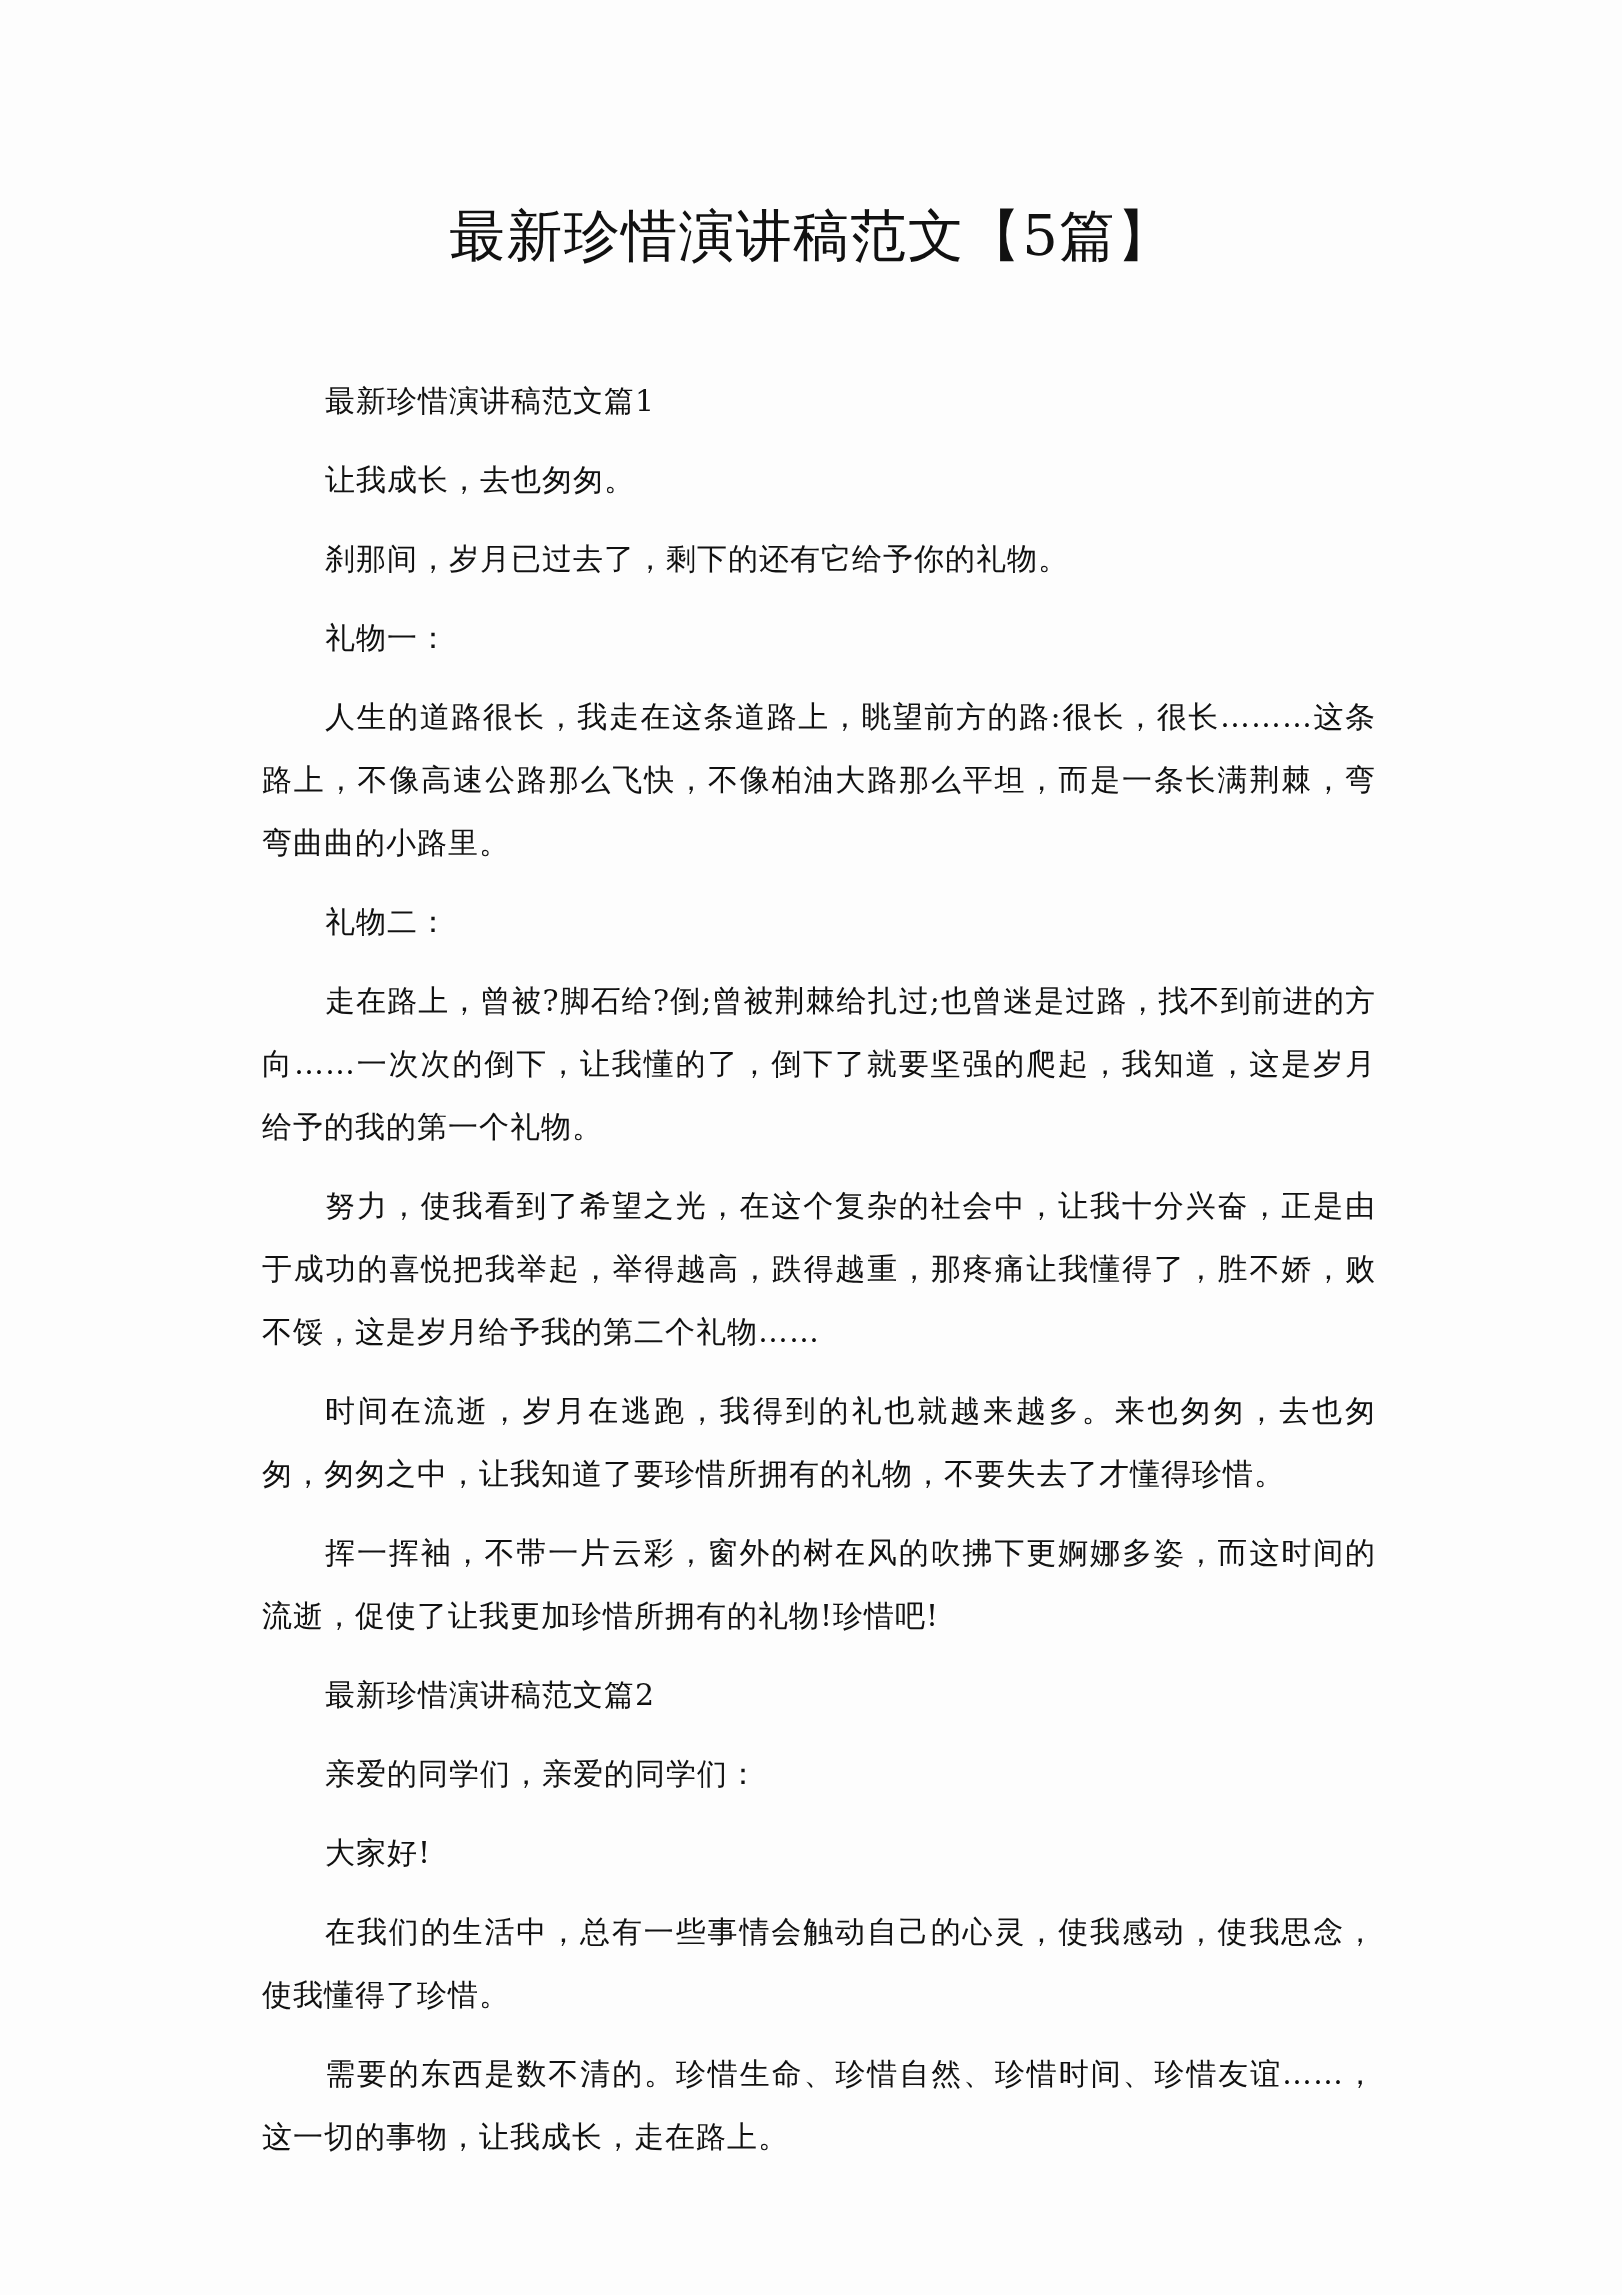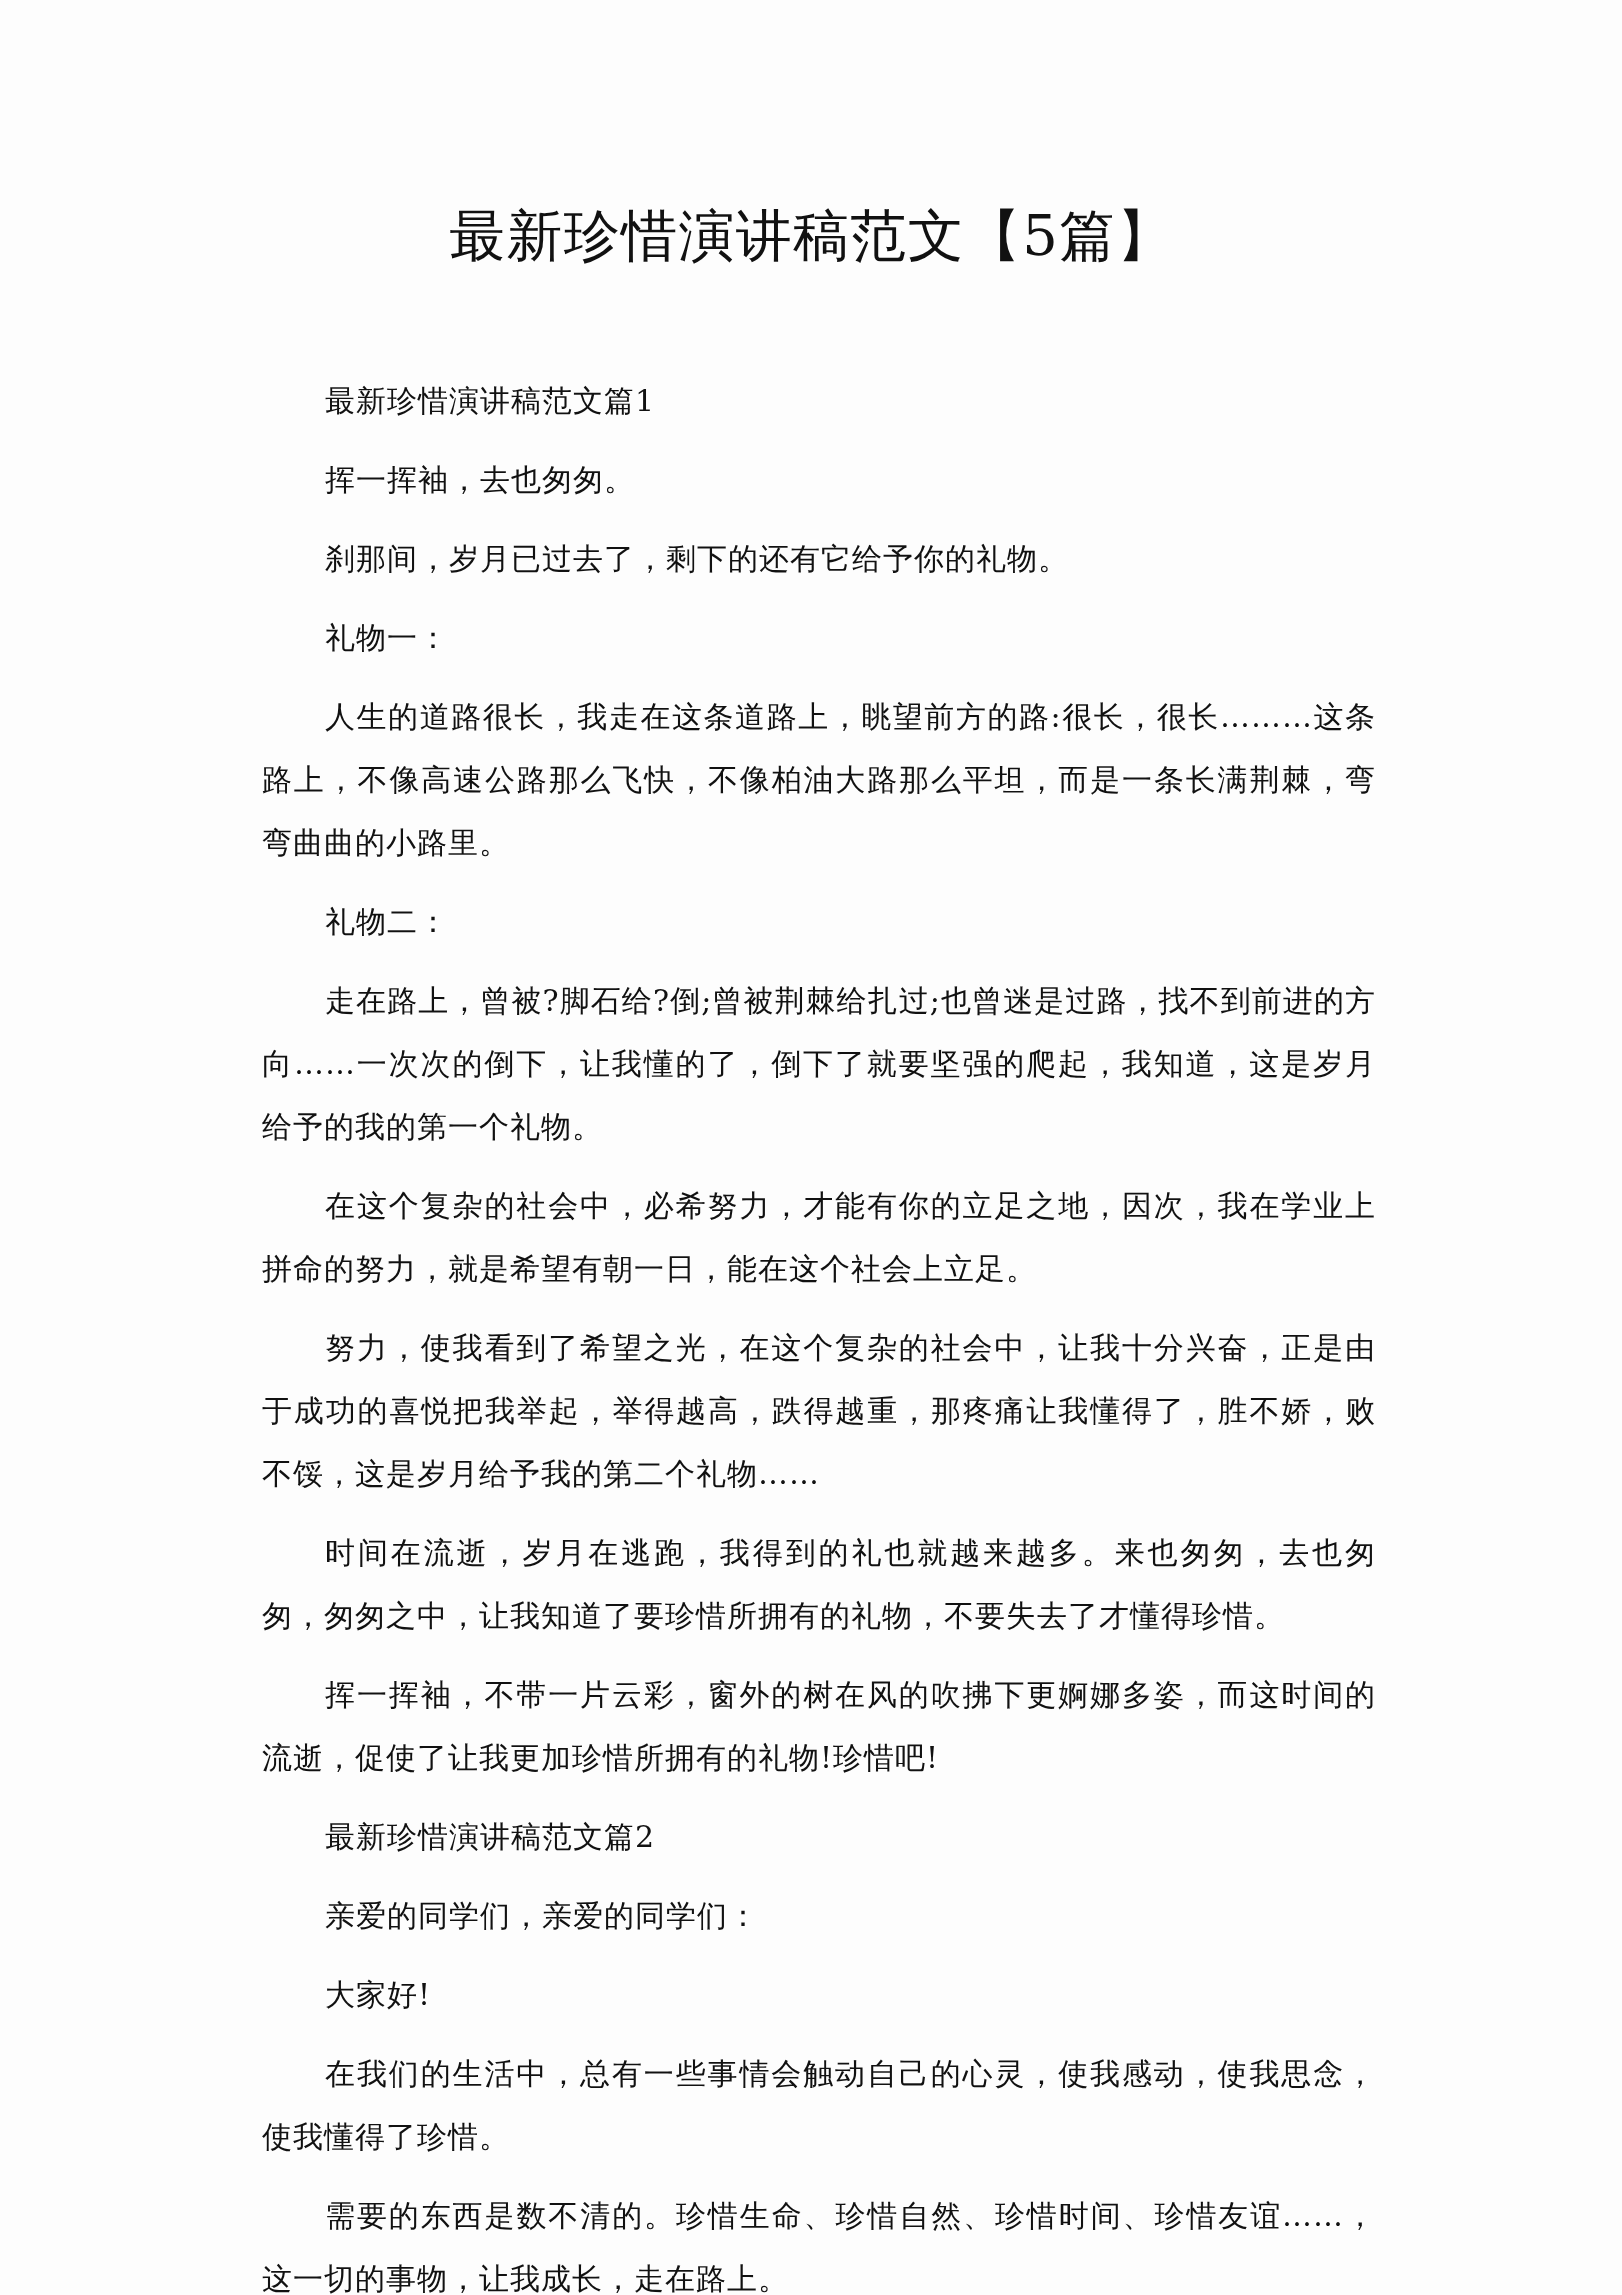--- a/index.html
+++ b/index.html
@@ -51,27 +51,26 @@
   }
 </style>
 </head>
 <body>
 
 <div class="page">
   <h1 class="doc-title">最新珍惜演讲稿范文【5篇】</h1>
 
   <div class="body">
     <p>最新珍惜演讲稿范文篇1</p>
-    <p>挥一挥袖，去也匆匆。</p>
+    <p>让我成长，去也匆匆。</p>
     <p>刹那间，岁月已过去了，剩下的还有它给予你的礼物。</p>
     <p>礼物一：</p>
     <p>人生的道路很长，我走在这条道路上，眺望前方的路:很长，很长………这条路上，不像高速公路那么飞快，不像柏油大路那么平坦，而是一条长满荆棘，弯弯曲曲的小路里。</p>
     <p>礼物二：</p>
     <p>走在路上，曾被?脚石给?倒;曾被荆棘给扎过;也曾迷是过路，找不到前进的方向……一次次的倒下，让我懂的了，倒下了就要坚强的爬起，我知道，这是岁月给予的我的第一个礼物。</p>
-    <p>在这个复杂的社会中，必希努力，才能有你的立足之地，因次，我在学业上拼命的努力，就是希望有朝一日，能在这个社会上立足。</p>
     <p>努力，使我看到了希望之光，在这个复杂的社会中，让我十分兴奋，正是由于成功的喜悦把我举起，举得越高，跌得越重，那疼痛让我懂得了，胜不娇，败不馁，这是岁月给予我的第二个礼物……</p>
     <p>时间在流逝，岁月在逃跑，我得到的礼也就越来越多。来也匆匆，去也匆匆，匆匆之中，让我知道了要珍惜所拥有的礼物，不要失去了才懂得珍惜。</p>
     <p>挥一挥袖，不带一片云彩，窗外的树在风的吹拂下更婀娜多姿，而这时间的流逝，促使了让我更加珍惜所拥有的礼物!珍惜吧!</p>
     <p>最新珍惜演讲稿范文篇2</p>
     <p>亲爱的同学们，亲爱的同学们：</p>
     <p>大家好!</p>
     <p>在我们的生活中，总有一些事情会触动自己的心灵，使我感动，使我思念，使我懂得了珍惜。</p>
     <p>需要的东西是数不清的。珍惜生命、珍惜自然、珍惜时间、珍惜友谊……，这一切的事物，让我成长，走在路上。</p>
   </div>
 </div>

